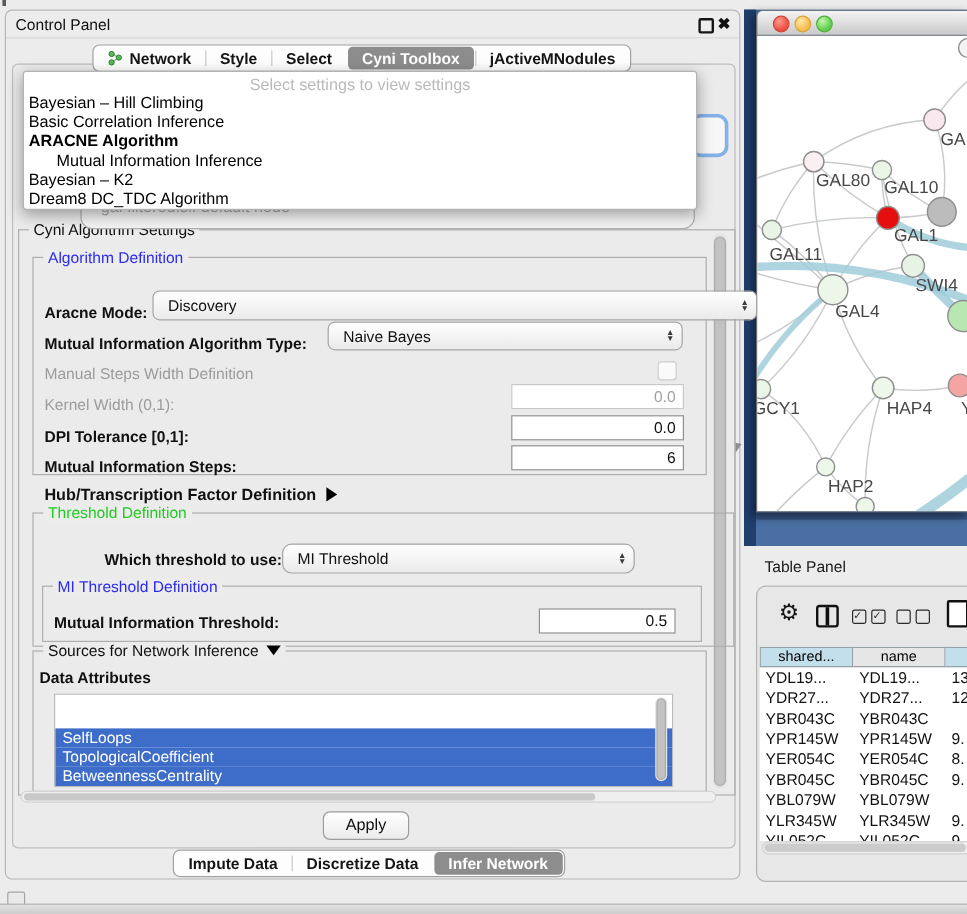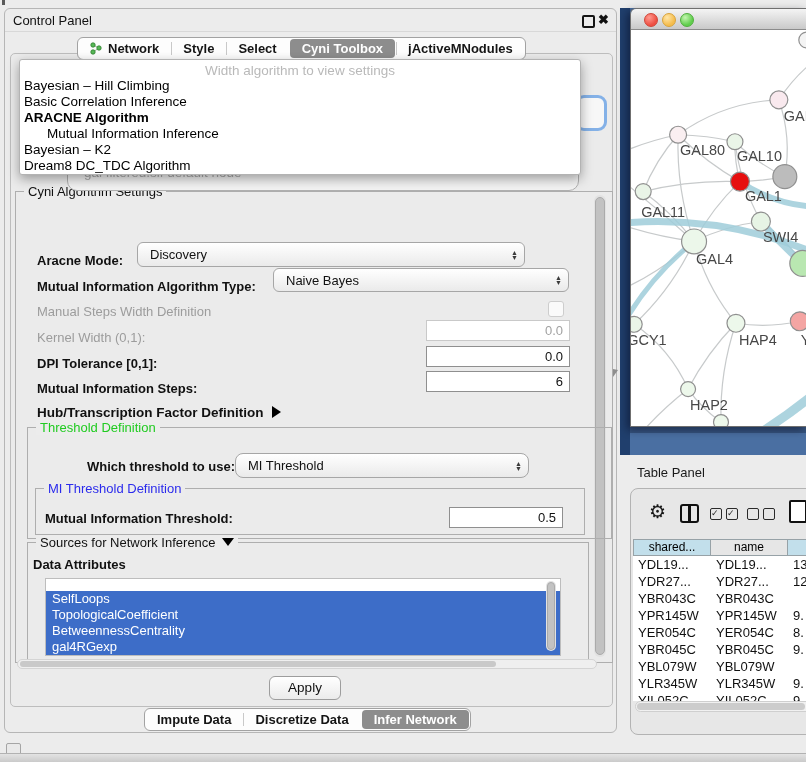--- a/index.html
+++ b/index.html
@@ -100,21 +100,21 @@
   .tri-right{display:inline-block;width:0;height:0;border-top:6px solid transparent;
              border-bottom:6px solid transparent;border-left:9px solid #000;margin-left:8px;vertical-align:-1px;}
   .tri-down{display:inline-block;width:0;height:0;border-left:6px solid transparent;
             border-right:6px solid transparent;border-top:8px solid #000;margin-left:6px;vertical-align:1px;}
   .vscroll{background:#e2e2e2;border-radius:6px;}
   .vscroll .thumb{position:absolute;left:1px;right:1px;background:#c2c2c2;border:1px solid #ababab;border-radius:6px;}
   .hscroll{background:#efefef;border:1px solid #d4d4d4;border-radius:6px;box-sizing:border-box;}
   .hscroll .thumb{position:absolute;top:1px;height:6px;background:#c9c9c9;border-radius:4px;}
   .attr-list{background:#fff;border:1px solid #bdbdbd;}
   .attr-item{left:0;width:100%;height:16px;background:#3d6dc8;color:#fff;font-size:13px;
-             line-height:16px;padding-left:6px;box-sizing:border-box;}
+             line-height:16px;padding-left:6px;box-sizing:border-box;margin-top:16px;}
   .apply-btn{left:264px;top:667px;width:70px;height:22px;border:1px solid #9d9d9d;border-radius:6px;
              background:linear-gradient(#ffffff,#ebebeb);font-size:13.5px;color:#111;text-align:center;line-height:21px;}
 
   .bottom-strip{left:0;top:753px;width:806px;height:9px;background:linear-gradient(#e3e3e3,#c7c7c7);
                 border-top:1px solid #b2b2b2;z-index:40;}
   .corner-widget{left:6px;top:743px;width:13px;height:13px;border:1px solid #a5a5a5;border-radius:2px;
                  background:#e9e9e9;z-index:39;}
   .top-tick{left:2px;top:0;width:3px;height:5px;background:#5a5a5a;}
   .cursor-mark{left:613px;top:369px;width:0;height:0;border-left:5px solid #8e8e8e;
                border-bottom:7px solid transparent;border-top:1px solid transparent;}
@@ -308,38 +308,41 @@
         <span>jActiveMNodules</span>
       </span>
   </div>
 
   <div class="abs help-frag"></div>
   <div class="abs hidden-combo">
     <span>gal filtered.sif default node</span>
   </div>
 
   <div class="abs popup">
-    <div class="abs popup-prompt">Width algorithm to view settings</div>
+    <div class="abs popup-prompt">Select settings to view settings</div>
     <div class="abs popup-item" style="top:18px;">Bayesian – Hill Climbing</div>
     <div class="abs popup-item" style="top:34px;">Basic Correlation Inference</div>
     <div class="abs popup-item bold" style="top:50px;">ARACNE Algorithm</div>
     <div class="abs popup-item" style="top:66px;margin-left:23px;">Mutual Information Inference</div>
     <div class="abs popup-item" style="top:82px;">Bayesian – K2</div>
     <div class="abs popup-item" style="top:98px;">Dream8 DC_TDC Algorithm</div>
   </div>
 
   <div class="abs grp" style="left:10px;top:182px;width:596px;height:470px;">
     <span class="grp-label">Cyni Algorithm Settings</span>
   </div>
   <div class="abs vscroll" style="left:589px;top:186px;width:12px;height:462px;">
     <div class="thumb" style="top:2px;height:456px;"></div>
   </div>
 
+  <div class="abs grp" style="left:22px;top:205px;width:560px;height:180px;">
+    <span class="grp-label blue">Algorithm Definition</span>
+  </div>
   <span class="abs lb" style="left:32px;top:244px;">Aracne Mode:</span>
-  <div class="abs combo" style="left:132px;top:233px;width:388px;height:25px;justify-content:center;">
+  <div class="abs combo" style="left:122px;top:233px;width:504px;height:25px;justify-content:center;">
     <span>Discovery</span>
     <span class="stepper"></span>
   </div>
   <span class="abs lb" style="left:32px;top:270px;">Mutual Information Algorithm Type:</span>
   <div class="abs combo" style="left:268px;top:259px;width:296px;height:24px;">
     <span>Naive Bayes</span>
     <span class="stepper"></span>
   </div>
   <span class="abs lb dis" style="left:32px;top:295px;">Manual Steps Width Definition</span>
   <div class="abs chk" style="left:543px;top:292px;"></div>

